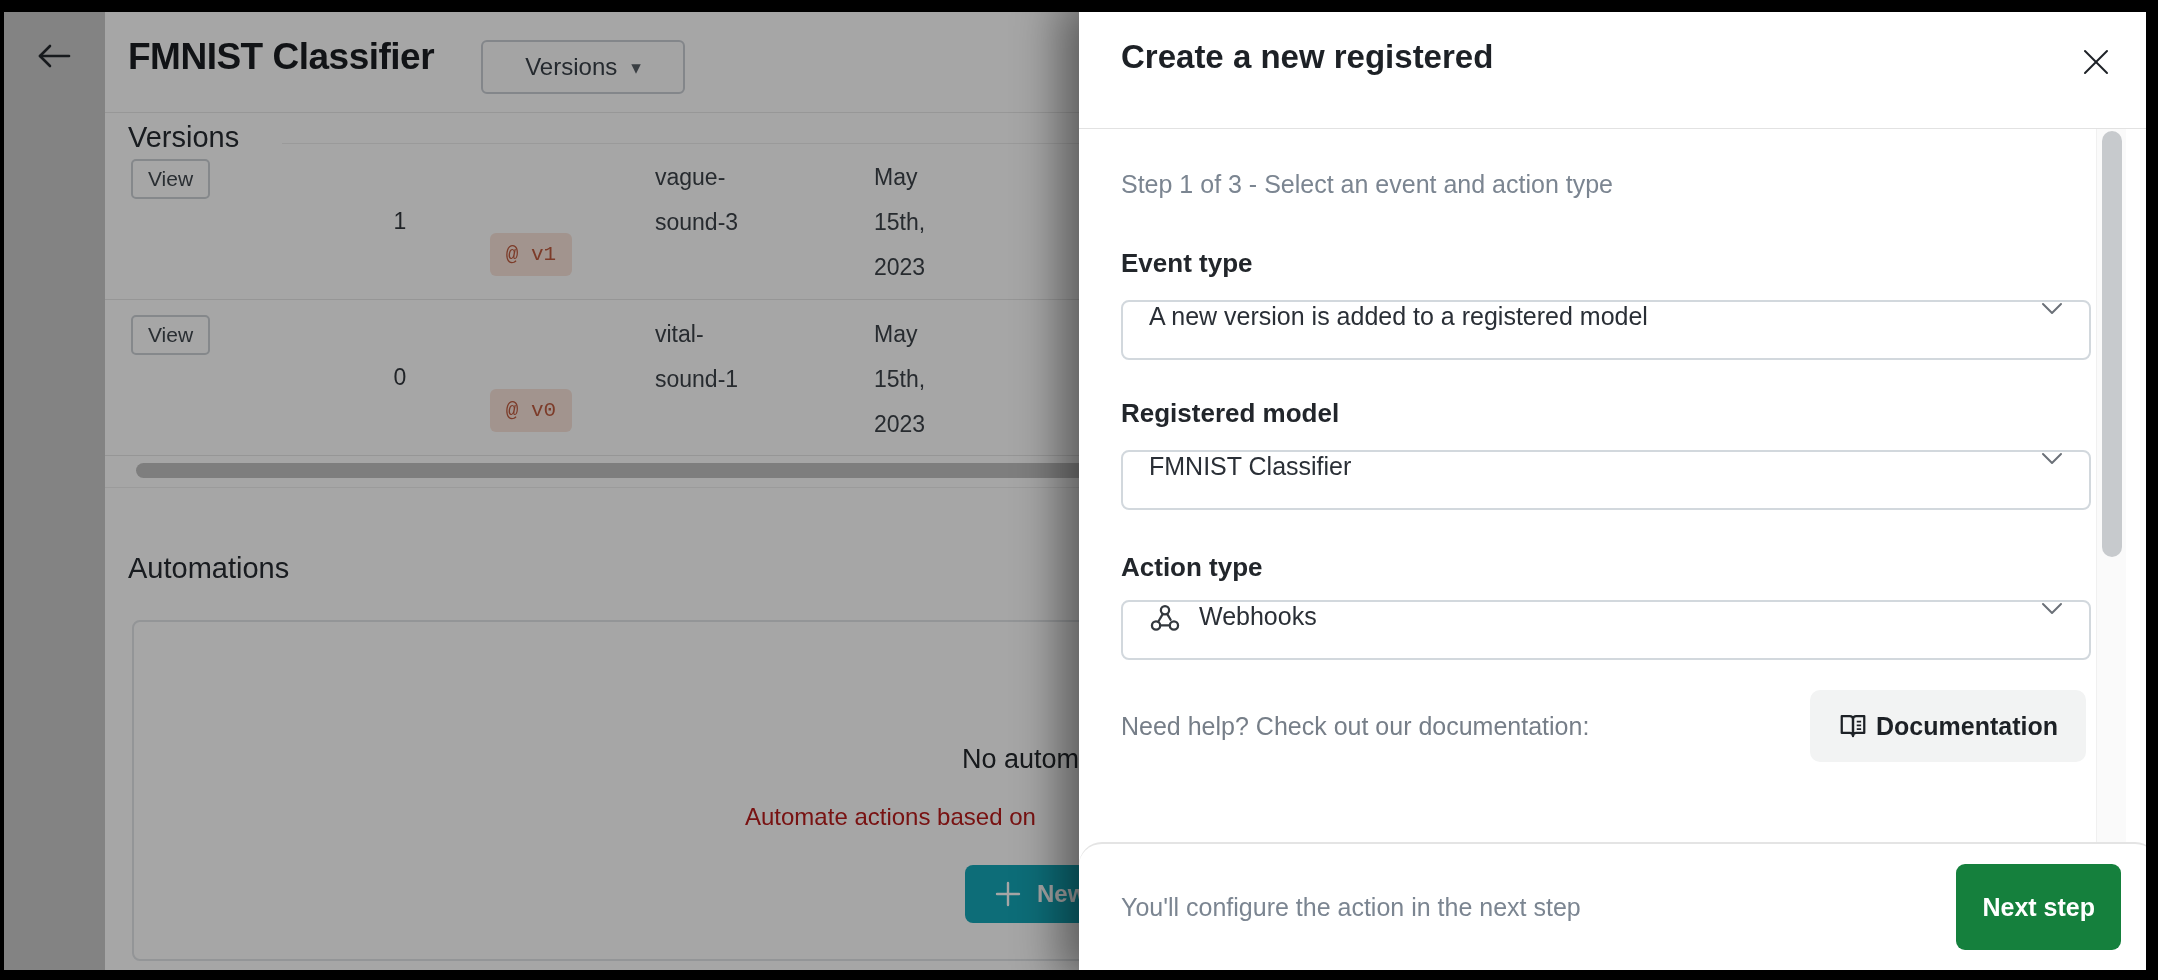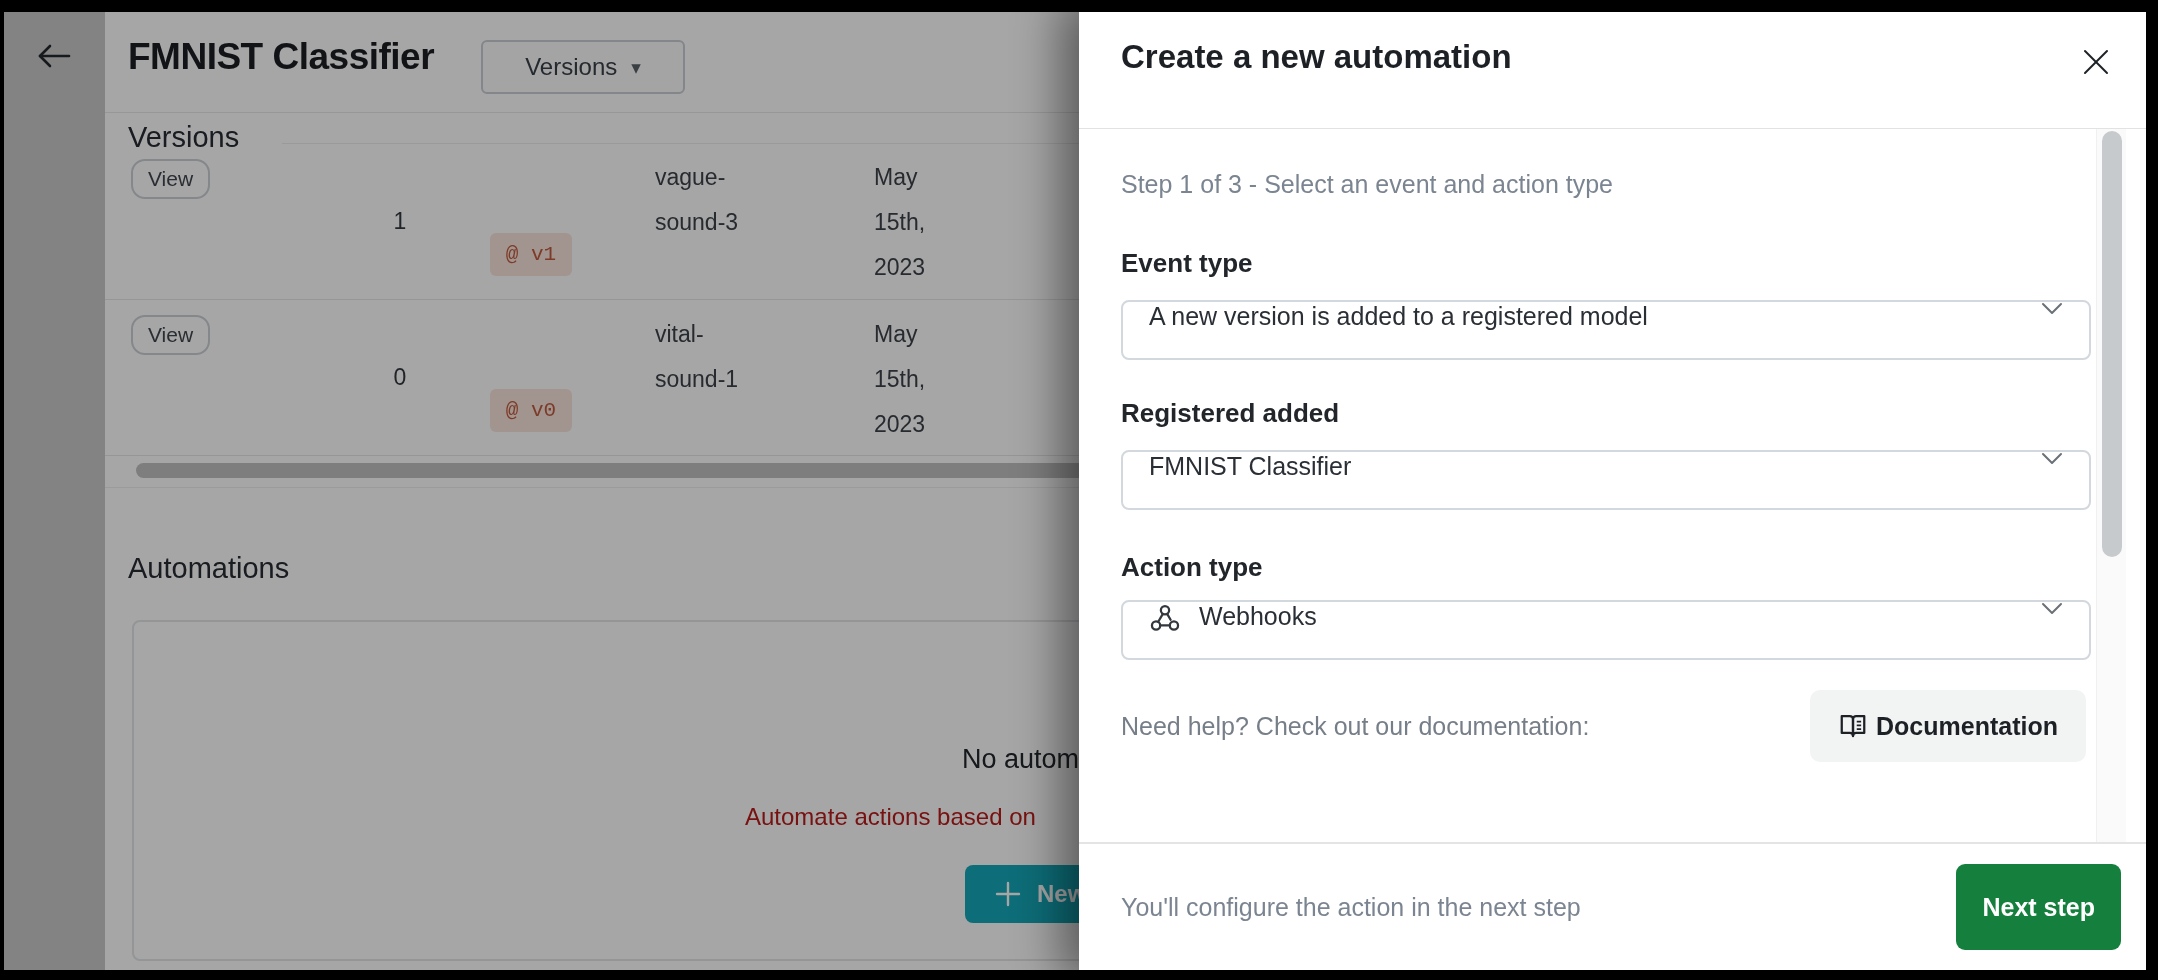--- a/index.html
+++ b/index.html
@@ -19,21 +19,21 @@
     align-items:center; justify-content:center; gap:14px; font-size:24px; color:#3a4149; cursor:pointer; }
   .caret { font-size:19px; color:#5a6168; }
   .hdr-rule { position:absolute; left:105px; top:112px; width:2053px; height:1px; background:#e8e8e8; }
 
   .sec-heading { position:absolute; font-size:29px; font-weight:500; color:#272c32; }
   .heading-rule { position:absolute; left:282px; top:143px; width:1876px; height:1px; background:#ededed; }
 
   .vrow { position:absolute; left:105px; width:2053px; }
   .row-div { position:absolute; left:105px; width:2053px; height:1px; background:#e6e6e6; }
   .view-btn { position:absolute; left:26px; width:79px; height:40px; border:2px solid #ccd1d6;
-    border-radius:14px; background:#fff; font-size:21px; color:#40474e; display:flex;
+    border-radius:5px; background:#fff; font-size:21px; color:#40474e; display:flex;
     align-items:center; justify-content:center; cursor:pointer; }
   .ver-num { position:absolute; left:225px; width:140px; text-align:center; font-size:23px; color:#33383e; }
   .alias-badge { position:absolute; left:385px; width:82px; height:43px; border-radius:6px;
     background:#f9e4da; color:#bf5b3f; font-family:"Liberation Mono","DejaVu Sans Mono",monospace;
     font-size:21px; display:flex; align-items:center; justify-content:center; cursor:pointer;margin-top:32px; }
   .art-name { position:absolute; left:550px; width:116px; font-size:23px; color:#3c4249; line-height:45px; }
   .art-date { position:absolute; left:769px; width:86px; font-size:23px; color:#3c4249; line-height:45px; }
 
   .hscroll { position:absolute; left:136px; top:463px; width:1404px; height:15px;
     border-radius:8px; background:#c2c2c2; cursor:pointer; }
@@ -69,21 +69,21 @@
     border-radius:10px; background:#f2f3f3; display:flex; align-items:center; gap:8px;
     font-size:25px; font-weight:600; color:#1d2126; cursor:pointer; }
 
   .m-track { position:absolute; left:1017px; top:129px; width:30px; height:713px; background:#fafafa;
     border-left:1px solid #f0f0f0; }
   .m-thumb { position:absolute; left:5px; top:2px; width:20px; height:426px; border-radius:10px;
     background:#c7cacd; cursor:pointer; }
 
   .m-footer { position:absolute; left:0; top:842px; width:1079px; height:138px; background:#fff;
     border-top:2px solid #e4e4e4; display:flex; align-items:center; justify-content:space-between;
-    padding:0 37px 10px 42px; }
+    padding:0 37px 10px 42px;border-radius:23px; }
   .footer-note { font-size:25px; color:#7b8591; }
   .next-btn { height:86px; padding:0 26px; border:none; border-radius:9px; background:#15803d;
     color:#fff; font-size:25px; font-weight:600; cursor:pointer; }
 
   
   .frame { position:absolute; inset:0; z-index:20; pointer-events:none;
     border-top:12px solid #000; border-bottom:10px solid #000;
     border-left:4px solid #000; border-right:12px solid #000; }
 
   svg { display:block; }
@@ -150,21 +150,21 @@
             <path d="M2 13 H24"></path>
         </svg>
       </span>
       <span>New automation</span>
     </button>
   </div>
 
   <div class="dim"></div>
 
   <aside class="modal">
-    <div class="m-title">Create a new automation</div>
+    <div class="m-title">Create a new registered</div>
     <div class="m-close">
       <span>
         <svg width="30" height="30" viewBox="0 0 30 30" stroke="#1d2126" stroke-width="2" fill="none" stroke-linecap="round">
           <path d="M4 4 L26 26"></path>
             <path d="M26 4 L4 26"></path>
         </svg>
       </span>
     </div>
     <div class="m-divider"></div>
 
@@ -173,21 +173,21 @@
     <div class="f-label" style="top:248px;">Event type</div>
     <div class="dd" style="top:300px;">
       <span class="grow">A new version is added to a registered model</span>
       <span>
         <svg width="22" height="13" viewBox="0 0 22 13" fill="none" stroke="#6b7178" stroke-width="2" stroke-linecap="round" stroke-linejoin="round">
           <path d="M2 2 L11 11 L20 2"></path>
         </svg>
       </span>
     </div>
 
-    <div class="f-label" style="top:398px;">Registered added</div>
+    <div class="f-label" style="top:398px;">Registered model</div>
     <div class="dd" style="top:450px;">
       <span class="grow">FMNIST Classifier</span>
       <span>
         <svg width="22" height="13" viewBox="0 0 22 13" fill="none" stroke="#6b7178" stroke-width="2" stroke-linecap="round" stroke-linejoin="round">
           <path d="M2 2 L11 11 L20 2"></path>
         </svg>
       </span>
     </div>
 
     <div class="f-label" style="top:552px;">Action type</div>

